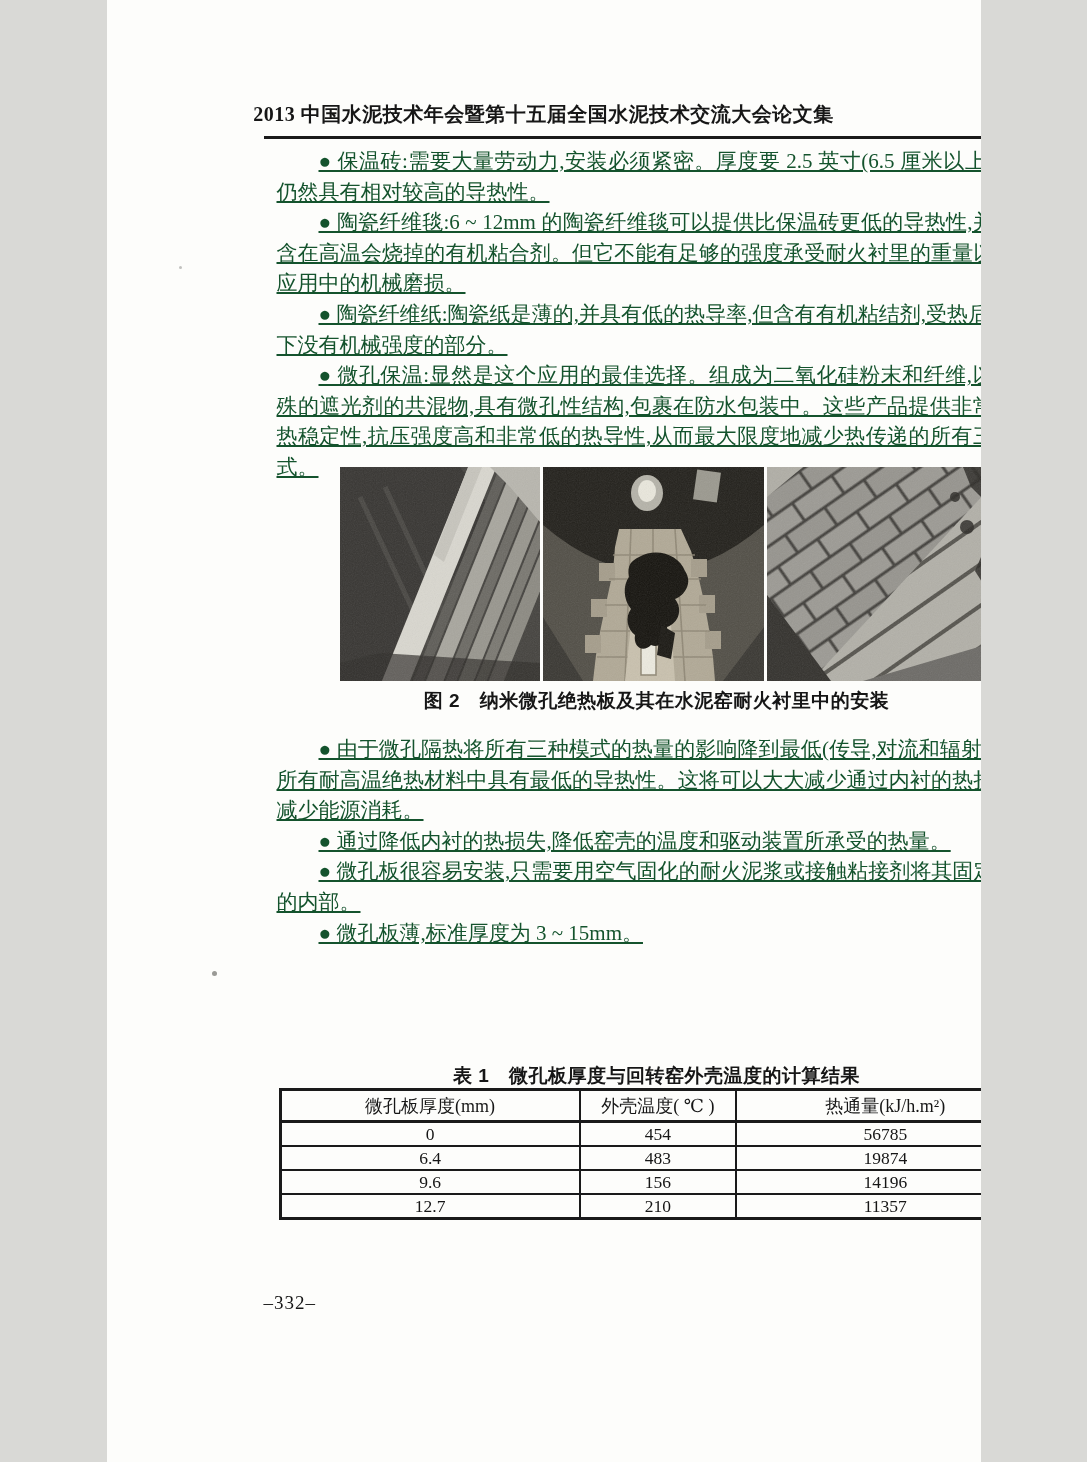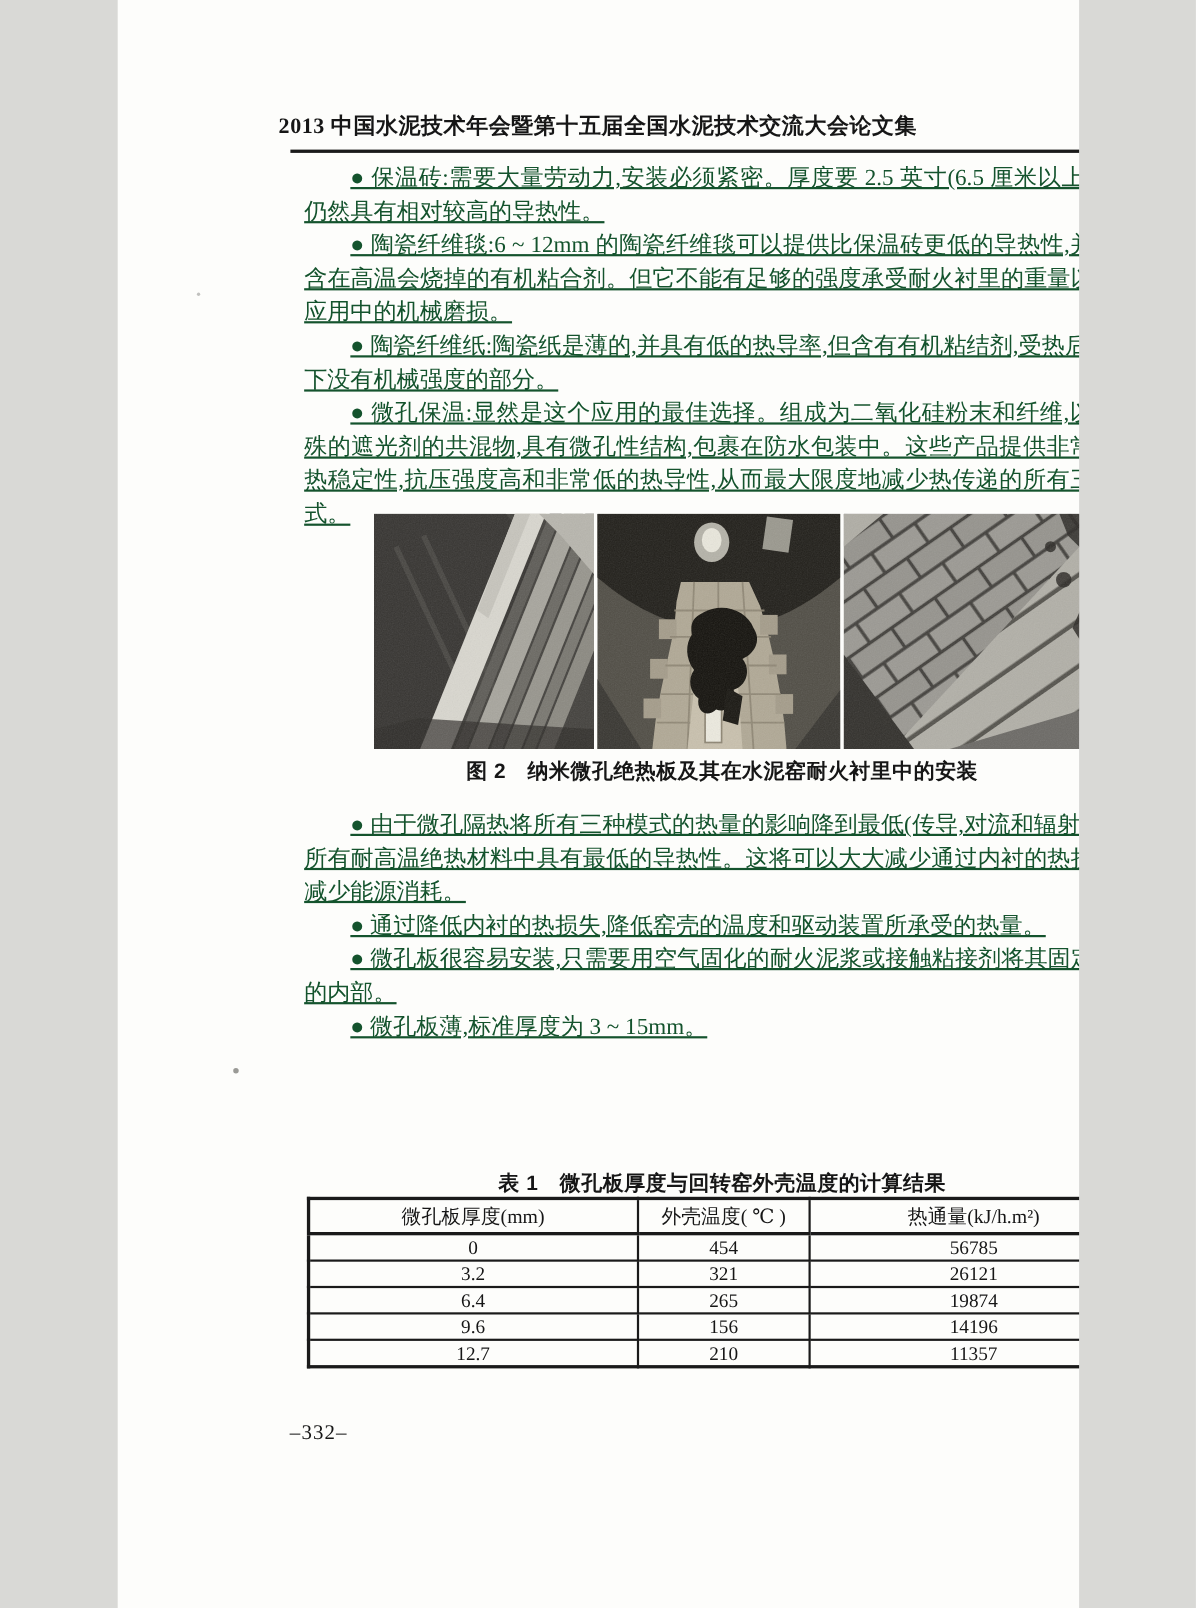--- a/index.html
+++ b/index.html
@@ -202,30 +202,25 @@
       </tr>
     </thead>
     <tbody>
 
         <tr>
           <td>0</td>
           <td>454</td>
           <td>56785</td>
         </tr>
 
-        <tr>
-          <td>3.2</td>
-          <td>321</td>
-          <td>26121</td>
-        </tr>
 
 
         <tr>
           <td>6.4</td>
-          <td>265</td>
+          <td>483</td>
           <td>19874</td>
         </tr>
 
         <tr>
           <td>9.6</td>
           <td>156</td>
           <td>14196</td>
         </tr>
 
         <tr>

